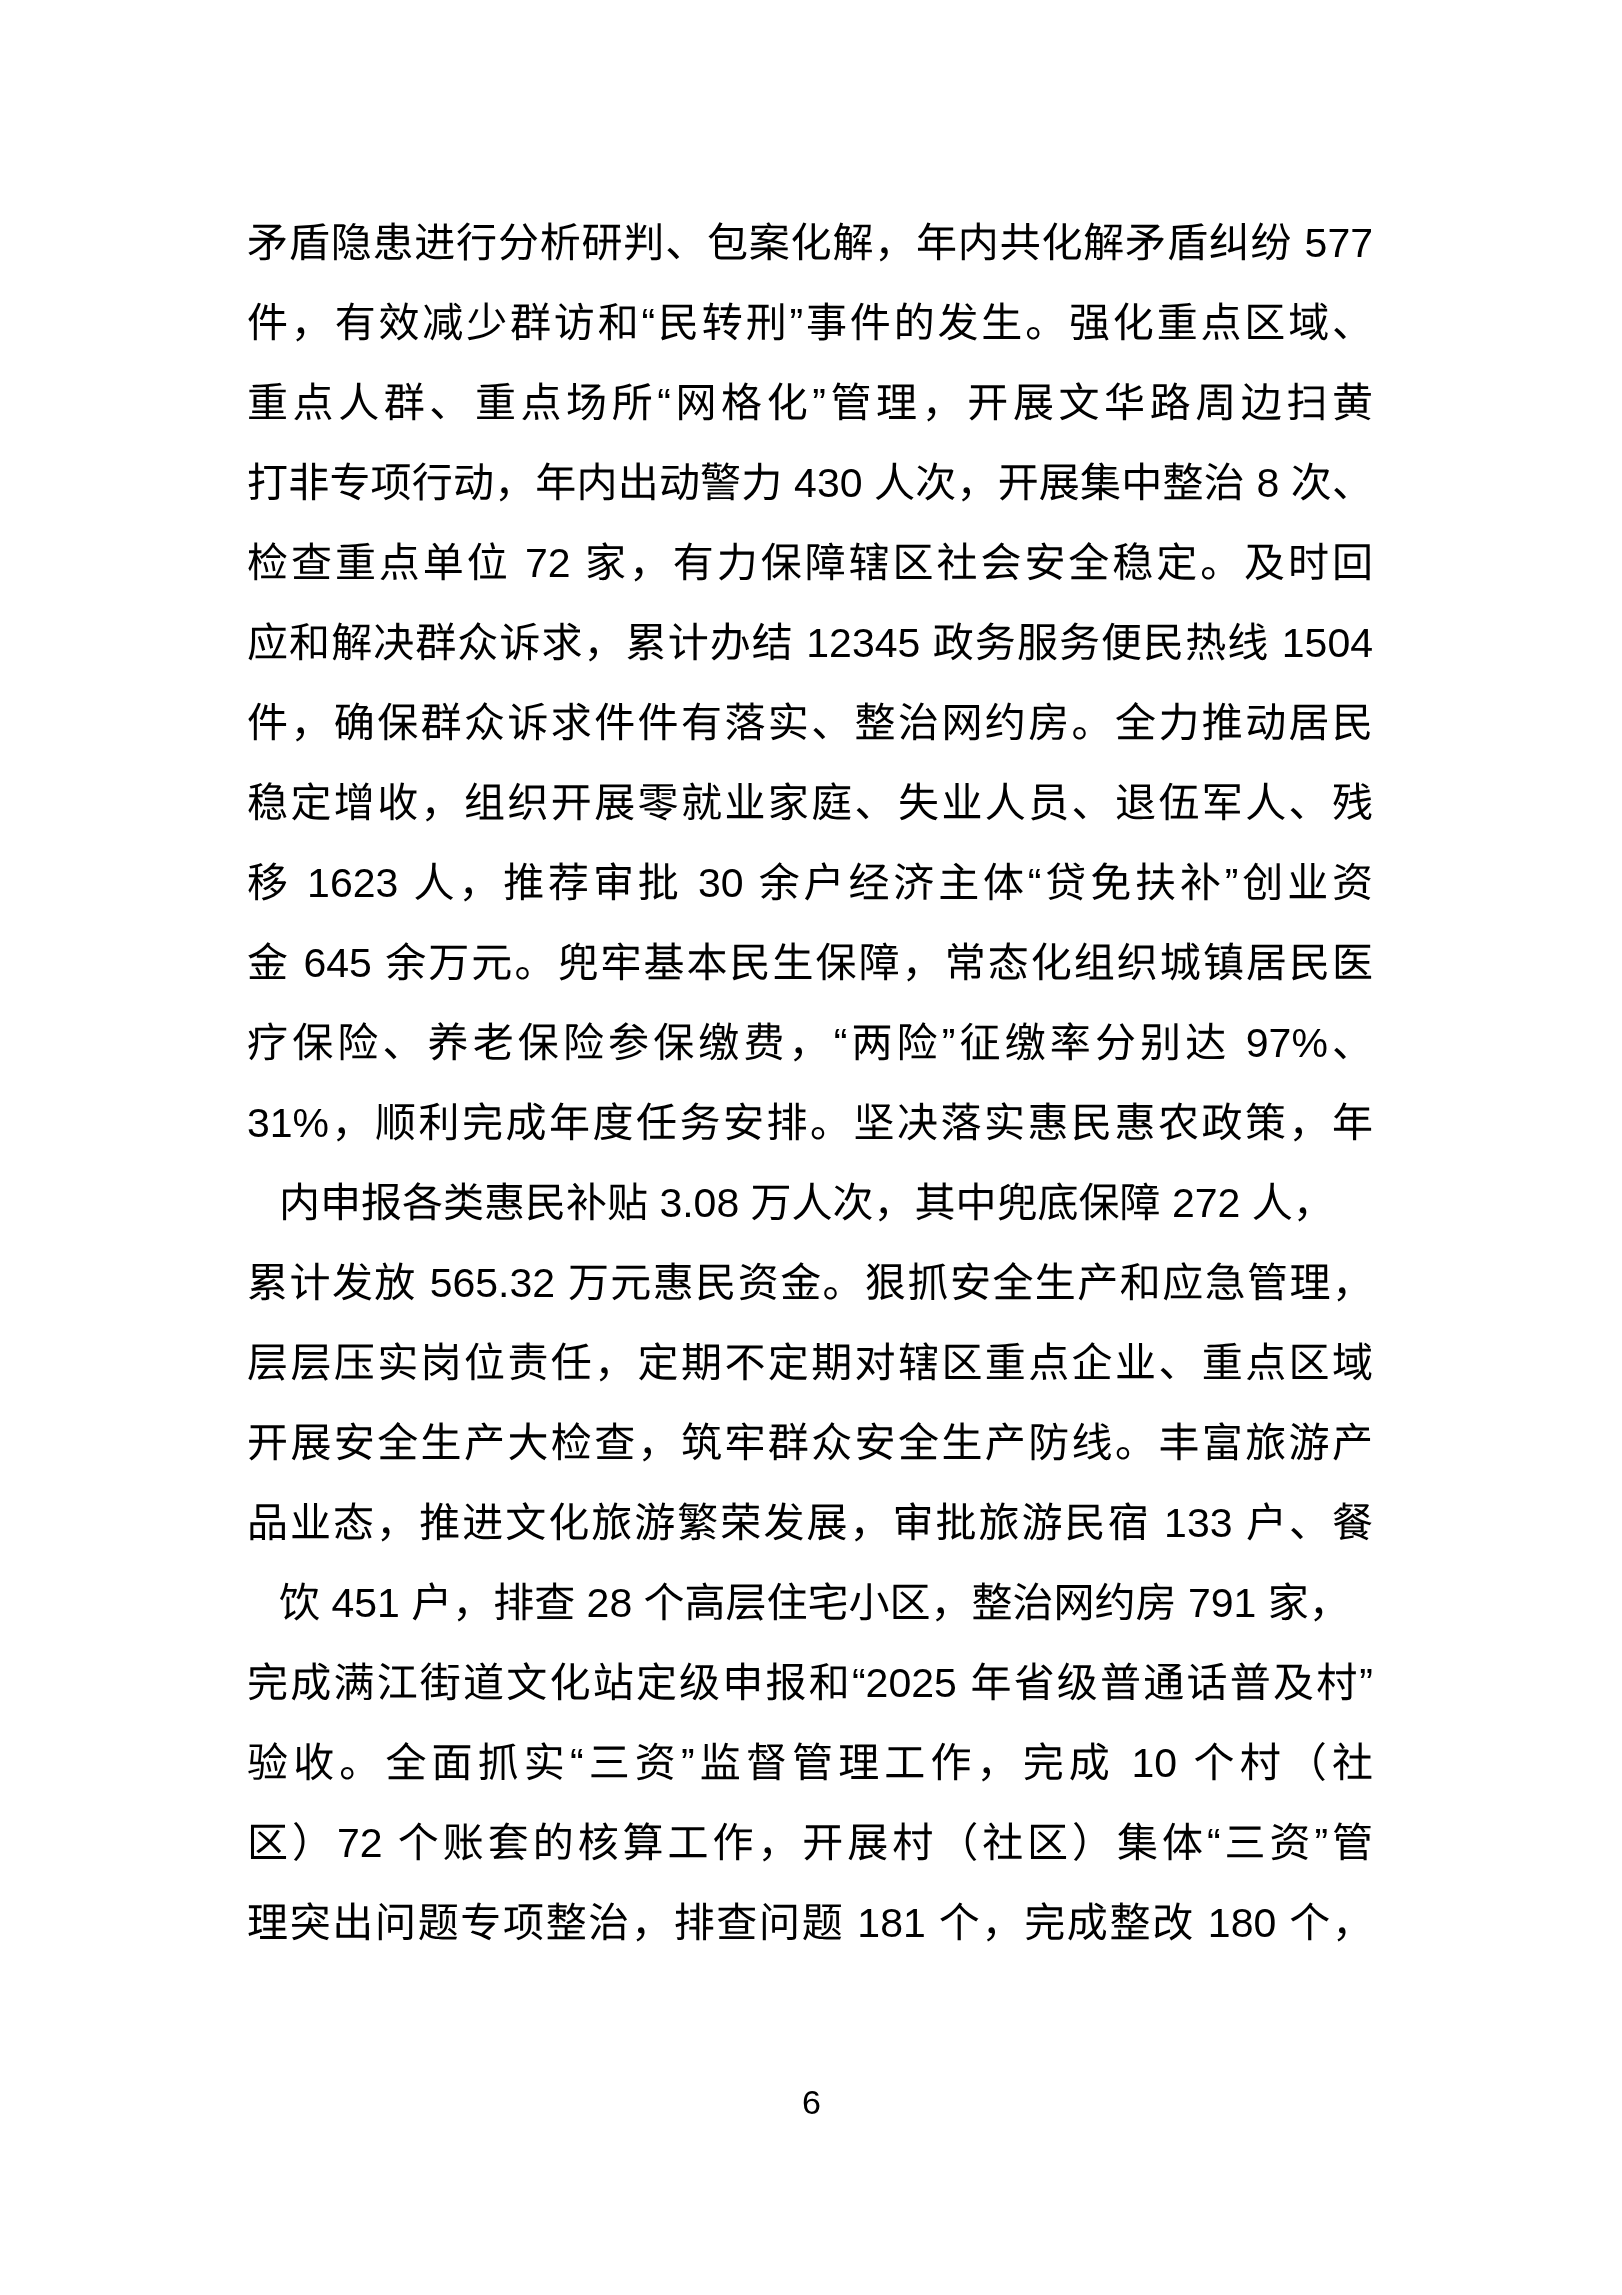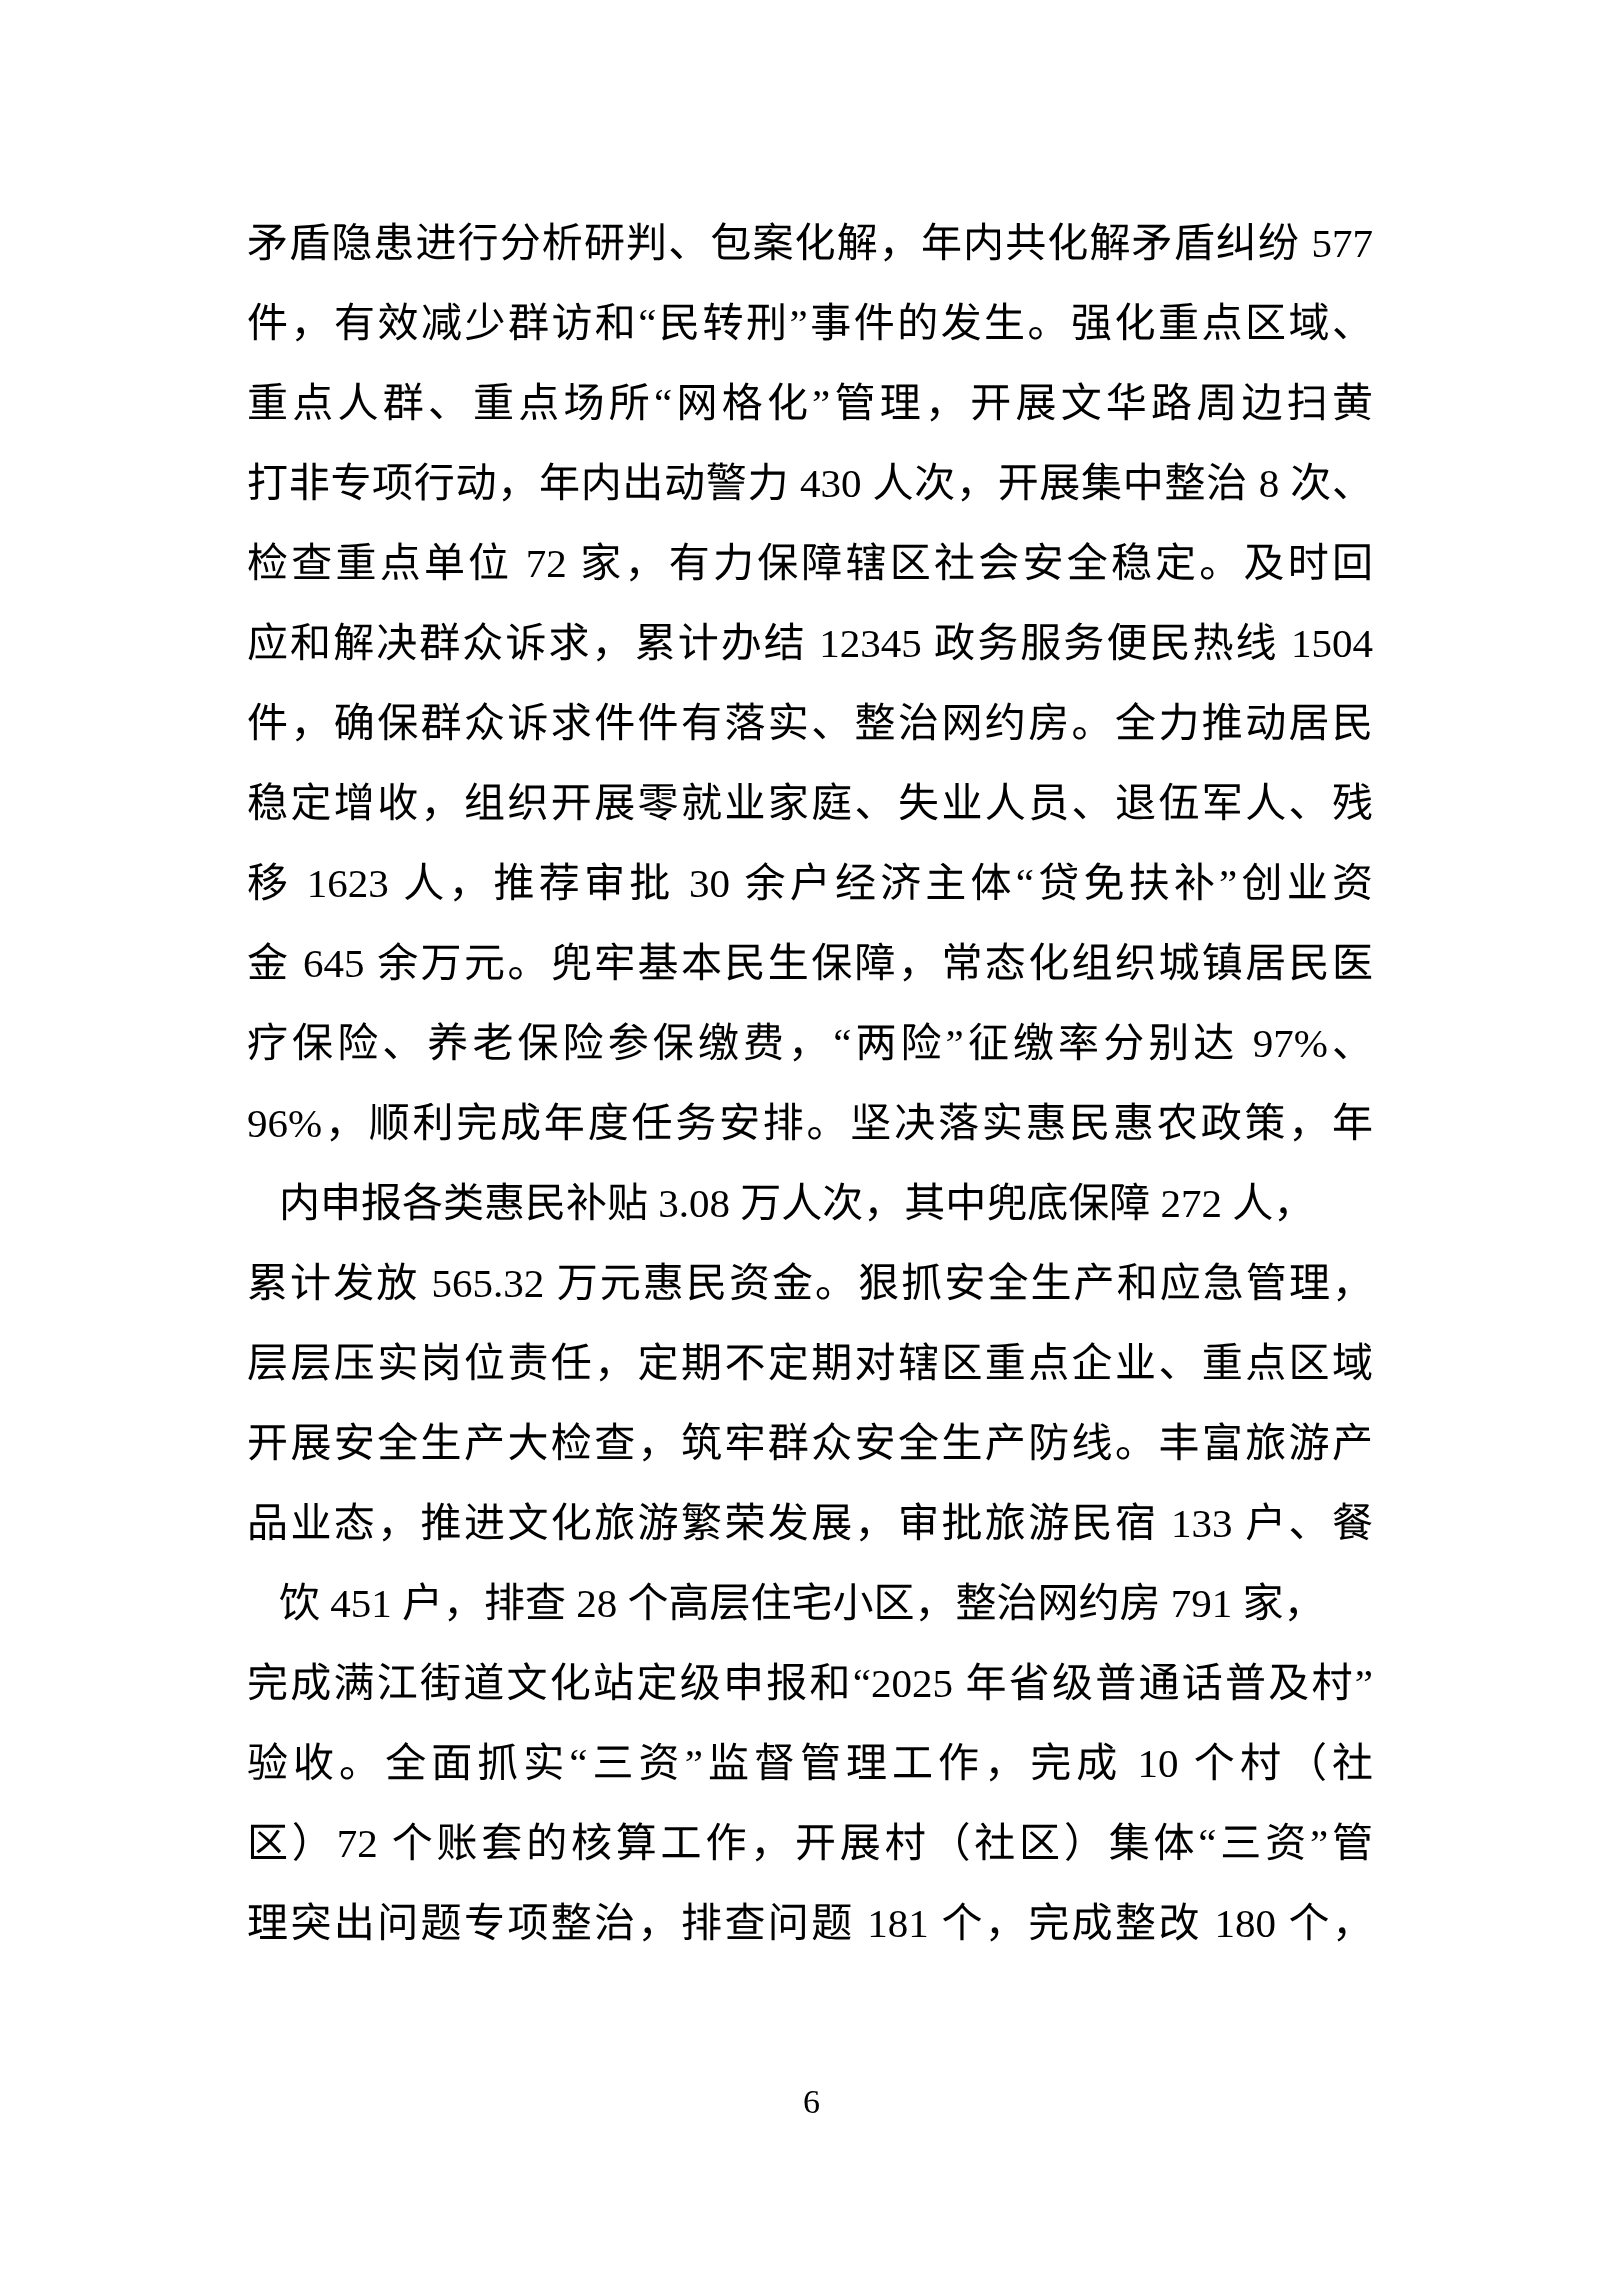--- a/index.html
+++ b/index.html
@@ -6,21 +6,21 @@
     margin: 0;
     padding: 0;
     background: #ffffff;
   }
   .page {
     position: relative;
     width: 1623px;
     height: 2295px;
     background: #ffffff;
     color: #000000;
-    font-family: Liberation Serif, serif;
+    font-family: Liberation Sans, sans-serif;
     overflow: hidden;
   }
   .textblock {
     position: absolute;
     left: 247px;
     top: 203px;
     width: 1126px;
   }
   .line {
     height: 80px;
@@ -54,21 +54,21 @@
     <div class="line">件，有效减少群访和“民转刑”事件的发生。强化重点区域、</div>
     <div class="line">重点人群、重点场所“网格化”管理，开展文华路周边扫黄</div>
     <div class="line">打非专项行动，年内出动警力 430 人次，开展集中整治 8 次、</div>
     <div class="line">检查重点单位 72 家，有力保障辖区社会安全稳定。及时回</div>
     <div class="line">应和解决群众诉求，累计办结 12345 政务服务便民热线 1504</div>
     <div class="line">件，确保群众诉求件件有落实、整治网约房。全力推动居民</div>
     <div class="line">稳定增收，组织开展零就业家庭、失业人员、退伍军人、残</div>
     <div class="line">移 1623 人，推荐审批 30 余户经济主体“贷免扶补”创业资</div>
     <div class="line">金 645 余万元。兜牢基本民生保障，常态化组织城镇居民医</div>
     <div class="line">疗保险、养老保险参保缴费，“两险”征缴率分别达 97%、</div>
-    <div class="line">96%，顺利完成年度任务安排。坚决落实惠民惠农政策，年</div>
+    <div class="line">31%，顺利完成年度任务安排。坚决落实惠民惠农政策，年</div>
     <div class="line short">内申报各类惠民补贴 3.08 万人次，其中兜底保障 272 人，</div>
     <div class="line">累计发放 565.32 万元惠民资金。狠抓安全生产和应急管理，</div>
     <div class="line">层层压实岗位责任，定期不定期对辖区重点企业、重点区域</div>
     <div class="line">开展安全生产大检查，筑牢群众安全生产防线。丰富旅游产</div>
     <div class="line">品业态，推进文化旅游繁荣发展，审批旅游民宿 133 户、餐</div>
     <div class="line short">饮 451 户，排查 28 个高层住宅小区，整治网约房 791 家，</div>
     <div class="line">完成满江街道文化站定级申报和“2025 年省级普通话普及村”</div>
     <div class="line">验收。全面抓实“三资”监督管理工作，完成 10 个村（社</div>
     <div class="line">区）72 个账套的核算工作，开展村（社区）集体“三资”管</div>
     <div class="line">理突出问题专项整治，排查问题 181 个，完成整改 180 个，</div>

